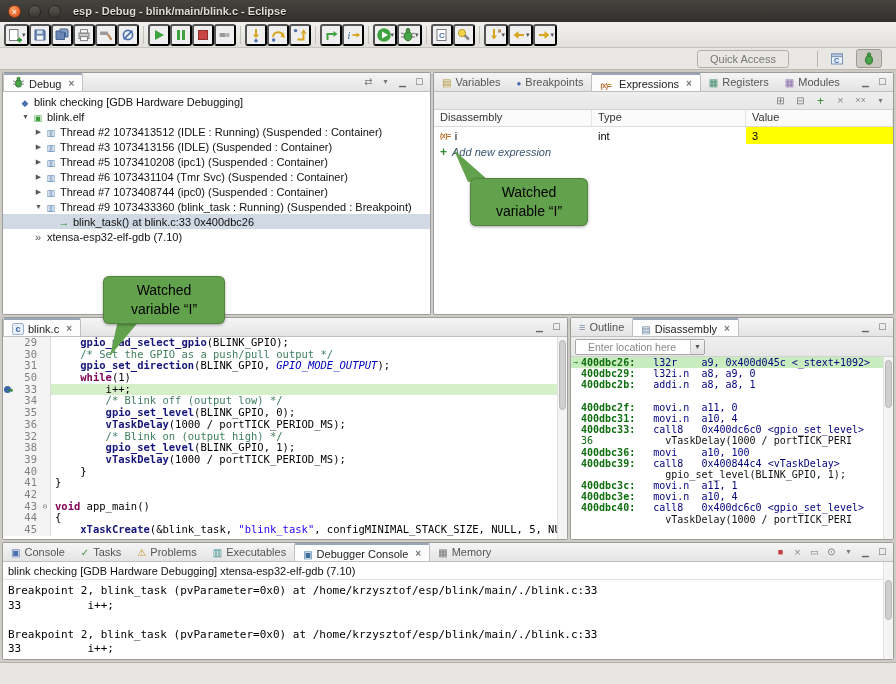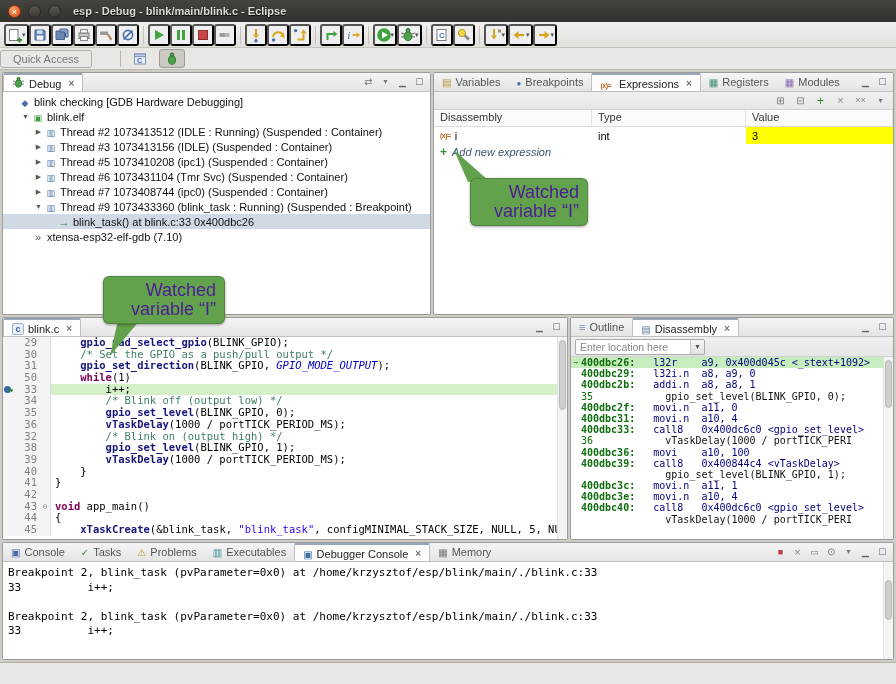--- a/index.html
+++ b/index.html
@@ -12,21 +12,21 @@
   .winbtn{width:13px;height:13px;border-radius:50%;font-size:9px;line-height:12px;text-align:center;}
   .winbtn.close{background:radial-gradient(circle at 35% 30%,#f9a160,#dd4814);border:1px solid #8e3510;color:#fff;}
   .winbtn.minmax{background:linear-gradient(#5a574f,#3a3832);border:1px solid #282723;}
   .title-text{margin-left:12px;color:#dfdbd2;font-weight:bold;font-size:11px;text-shadow:0 1px 1px #000;}
 
   
   .toolbar{position:absolute;top:22px;left:0;right:0;height:26px;background:linear-gradient(#f2f1ef,#e2e0dc);border-bottom:1px solid #c6c3bd;display:flex;align-items:center;padding:0 4px;z-index:9;}
   .tbtn{height:22px;min-width:20px;display:flex;align-items:center;justify-content:center;border-radius:3px;padding:0 1px;}
   .tbtn .caret{font-size:7px;color:#555;margin-left:-1px;}
   .tsep{width:1px;height:18px;background:#c5c2bc;margin:0 4px;flex:none;}
-  .toolbar2{position:absolute;top:48px;left:0;right:0;height:22px;background:#e9e7e3;border-bottom:1px solid #bdbab4;display:flex;align-items:center;padding-right:8px;gap:6px;z-index:8;}
+  .toolbar2{position:absolute;top:48px;left:0;right:0;height:22px;background:#e9e7e3;border-bottom:1px solid #bdbab4;display:flex;align-items:center;justify-content:flex-end;padding-right:14px;gap:6px;z-index:8;}
   .quick-access{font-family:"Liberation Sans",sans-serif;font-size:11px;color:#777;background:transparent;border:1px solid #b3b0aa;border-radius:3px;padding:2px 12px;margin-right:22px;}
   .persp-sep{width:1px;height:16px;background:#b9b6b0;}
   .persp{width:26px;height:19px;display:flex;align-items:center;justify-content:center;border-radius:3px;}
   .persp.pressed{background:#ccc9c3;border:1px solid #9e9b95;}
 
   
   .workbench{position:absolute;top:70px;left:0;right:0;height:592px;}
   .panel{position:absolute;background:#fff;border:1px solid #9c9c9c;border-radius:2px;display:flex;flex-direction:column;overflow:hidden;}
   #p-debug{left:2px;top:2px;width:429px;height:243px;}
   #p-right{left:433px;top:2px;width:461px;height:243px;}
@@ -76,21 +76,21 @@
   .t-c{color:#3F7F5F;}
   .t-k{color:#7F0055;font-weight:bold;}
   .t-f{color:#15157a;font-weight:bold;}
   .t-m{color:#0000C0;font-style:italic;}
   .t-s{color:#2A00FF;}
   .bpdot{position:absolute;left:1px;top:2px;width:7px;height:7px;border-radius:50%;background:#3a66a8;}
   .iparrow{position:absolute;left:4px;top:0;font-size:10px;font-weight:bold;color:#2e8b2e;}
 
   
   .combo-row{height:20px;flex:none;display:flex;align-items:center;padding:0 4px;background:linear-gradient(#efefef,#e7e7e7);border-bottom:1px solid #d2d2d2;}
-  .combo{width:130px;height:16px;background:#fff;border:1px solid #a8a8a8;border-radius:2px;display:flex;align-items:center;font-size:10.5px;color:#888;padding-left:4px;overflow:hidden;}
+  .combo{width:130px;height:16px;background:#fff;border:1px solid #a8a8a8;border-radius:2px;display:flex;align-items:center;font-size:10.5px;color:#888;padding-left:12px;overflow:hidden;}
   .combo .car{margin-left:auto;width:14px;height:100%;border-left:1px solid #c8c8c8;display:flex;align-items:center;justify-content:center;color:#555;font-size:7px;background:linear-gradient(#f5f5f5,#e2e2e2);flex:none;}
   .dbody{position:relative;flex:1;background:#fff;overflow:hidden;font-family:"DejaVu Sans Mono",monospace;font-size:10px;}
   .drow{display:flex;height:11.2px;line-height:11.2px;white-space:pre;}
   .dgut{width:10px;flex:none;text-align:center;font-size:8px;color:#2e8b2e;}
   .drow.cur{background:#c9ecbe;}
   .d-a{color:#0e6e0e;font-weight:bold;}
   .d-i{color:#00007f;}
   .d-sn{color:#0e6e0e;}
   .d-st{color:#111;}
 
@@ -100,21 +100,21 @@
   .cpre{font-family:"DejaVu Sans Mono",monospace;font-size:11px;line-height:14.5px;padding:4px 5px;white-space:pre;tab-size:6;color:#000;}
 
   
   .vsb{position:absolute;top:0;right:0;bottom:0;width:10px;background:#f4f4f4;border-left:1px solid #e2e2e2;}
   .vsb .thumb{position:absolute;left:1px;right:1px;border-radius:4px;background:#cfcfcf;border:1px solid #b8b8b8;}
 
   
   .statusbar{position:absolute;left:0;right:0;top:662px;height:22px;background:#e8e6e2;border-top:1px solid #b5b2ac;}
 
   
-  .callout{position:absolute;z-index:60;color:#4c1d95;text-align:right;font-size:18px;line-height:19px;padding:4px 8px;border-radius:6px;border:1px solid rgba(0,0,0,0.18);box-shadow:0 1px 3px rgba(0,0,0,0.35);}
+  .callout{position:absolute;z-index:60;color:#000000;text-align:center;font-size:14px;line-height:19px;padding:4px 8px;border-radius:6px;border:1px solid rgba(0,0,0,0.18);box-shadow:0 1px 3px rgba(0,0,0,0.35);}
   .ctail{position:absolute;z-index:59;}
 </style>
 </head>
 <body>
 
 <div class="titlebar">
   <div class="winbtns">
     <span class="winbtn close">×</span>
     <span class="winbtn minmax"></span>
     <span class="winbtn minmax"></span>
@@ -506,21 +506,21 @@
       <span class="combo">
         <span>Enter location here</span>
         <span class="car">▼</span>
       </span>
     </div>
     <div class="dbody" id="disasm-body">
       <div id="disasm-lines">
           <div class="drow cur"><span class="dgut">→</span><span style="white-space: pre;"><span class="d-a">400dbc26:</span><span class="d-i">   l32r    a9, 0x400d045c &lt;_stext+1092&gt;</span></span></div>
           <div class="drow"><span class="dgut"></span><span style="white-space: pre;"><span class="d-a">400dbc29:</span><span class="d-i">   l32i.n  a8, a9, 0</span></span></div>
           <div class="drow"><span class="dgut"></span><span style="white-space: pre;"><span class="d-a">400dbc2b:</span><span class="d-i">   addi.n  a8, a8, 1</span></span></div>
-          <div class="drow"><span class="dgut"></span><span style="white-space: pre;"><span class="d-sn">35</span><span class="d-st">            gpio_set_level(BLINK_GPIO, 0);</span></span></div>
+          <div class="drow"><span class="dgut"></span></div>
           <div class="drow"><span class="dgut"></span><span style="white-space: pre;"><span class="d-a">400dbc2f:</span><span class="d-i">   movi.n  a11, 0</span></span></div>
           <div class="drow"><span class="dgut"></span><span style="white-space: pre;"><span class="d-a">400dbc31:</span><span class="d-i">   movi.n  a10, 4</span></span></div>
           <div class="drow"><span class="dgut"></span><span style="white-space: pre;"><span class="d-a">400dbc33:</span><span class="d-i">   call8   0x400dc6c0 &lt;gpio_set_level&gt;</span></span></div>
           <div class="drow"><span class="dgut"></span><span style="white-space: pre;"><span class="d-sn">36</span><span class="d-st">            vTaskDelay(1000 / portTICK_PERI</span></span></div>
           <div class="drow"><span class="dgut"></span><span style="white-space: pre;"><span class="d-a">400dbc36:</span><span class="d-i">   movi    a10, 100</span></span></div>
           <div class="drow"><span class="dgut"></span><span style="white-space: pre;"><span class="d-a">400dbc39:</span><span class="d-i">   call8   0x400844c4 &lt;vTaskDelay&gt;</span></span></div>
           <div class="drow"><span class="dgut"></span><span style="white-space: pre;"><span class="d-st">              gpio_set_level(BLINK_GPIO, 1);</span></span></div>
           <div class="drow"><span class="dgut"></span><span style="white-space: pre;"><span class="d-a">400dbc3c:</span><span class="d-i">   movi.n  a11, 1</span></span></div>
           <div class="drow"><span class="dgut"></span><span style="white-space: pre;"><span class="d-a">400dbc3e:</span><span class="d-i">   movi.n  a10, 4</span></span></div>
           <div class="drow"><span class="dgut"></span><span style="white-space: pre;"><span class="d-a">400dbc40:</span><span class="d-i">   call8   0x400dc6c0 &lt;gpio_set_level&gt;</span></span></div>
@@ -573,20 +573,21 @@
             <span class="gly" style="color:#777777;font-size:10px">⊙</span>
           </span>
           <span class="hbtn">
             <span class="gly" style="color:#777777;font-size:8px">▾</span>
           </span>
           <span class="hbtn">▁</span>
           <span class="hbtn">☐</span>
         </span>
       </div>
     <div class="cbody">
+      <div class="cinfo">blink checking [GDB Hardware Debugging] xtensa-esp32-elf-gdb (7.10)</div>
       <pre class="cpre" id="console-pre">Breakpoint 2, blink_task (pvParameter=0x0) at /home/krzysztof/esp/blink/main/./blink.c:33
 33		i++;
 
 Breakpoint 2, blink_task (pvParameter=0x0) at /home/krzysztof/esp/blink/main/./blink.c:33
 33		i++;</pre>
       <div class="vsb">
           <div class="thumb" style="top:18px;height:40px;"></div>
         </div>
     </div>
   </div>

